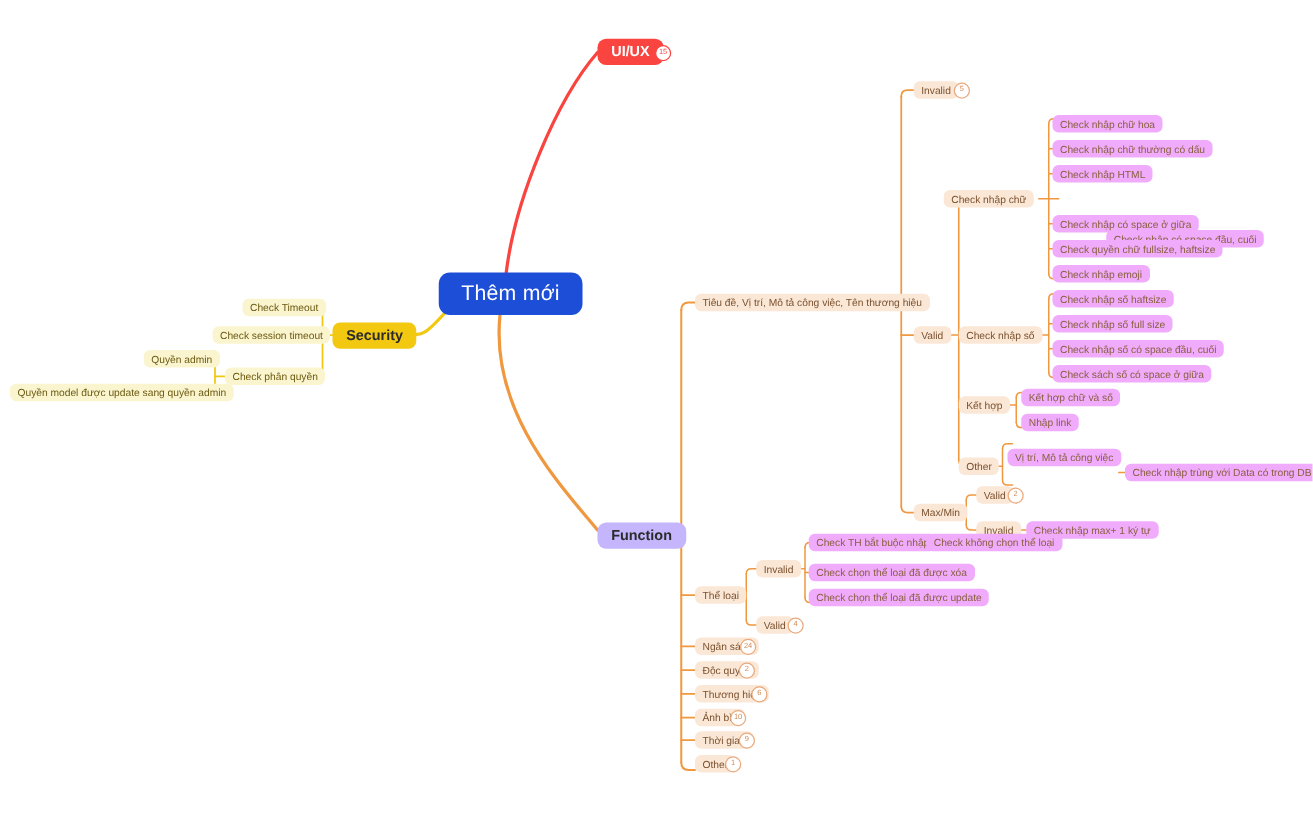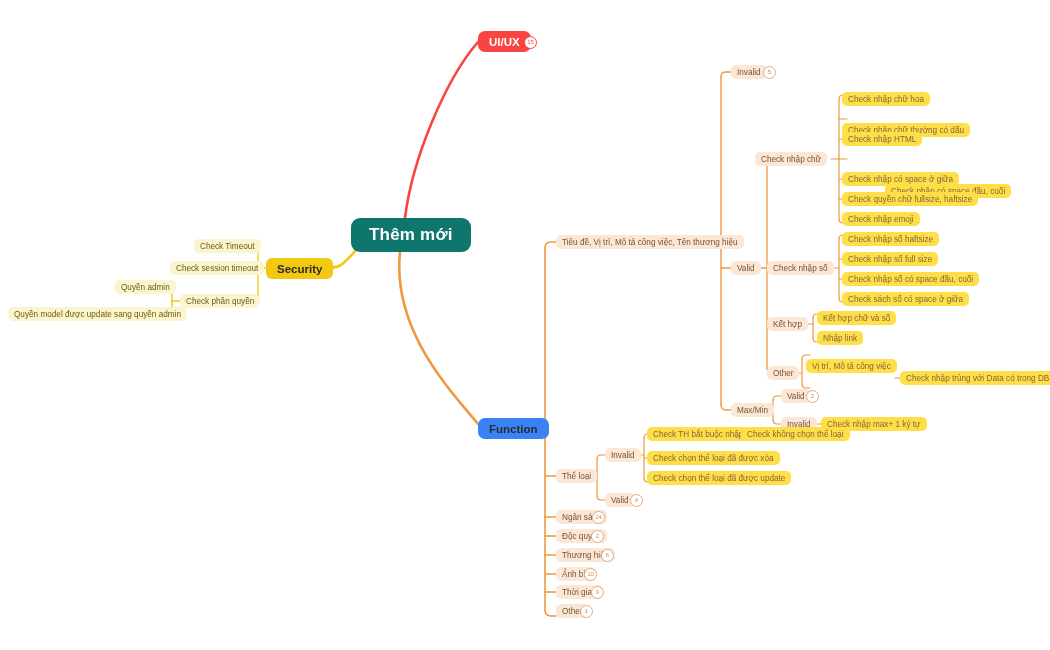--- a/index.html
+++ b/index.html
@@ -11,37 +11,37 @@
     position:relative;
   }
   #canvas{position:absolute;left:0;top:0;width:1050px;height:650px;}
   svg.links{position:absolute;left:0;top:0;width:1050px;height:650px;pointer-events:none;}
 
   .node{position:absolute;box-sizing:border-box;white-space:nowrap;
         display:flex;align-items:center;justify-content:center;}
 
   
   .root{
-    background:#0f766e;color:#ffffff;border-radius:9px;
-    font-size:17px;font-weight:700;letter-spacing:.2px;
+    background:#1d4ed8;color:#ffffff;border-radius:9px;
+    font-size:17px;font-weight:400;letter-spacing:.2px;
     padding:0 18px;height:34px;
   }
 
   
   .br-uiux{background:#f9443f;color:#ffffff;border-radius:7px;
     font-size:11.5px;font-weight:700;padding:0 11px;height:21px;}
-  .br-func{background:#3b82f6;color:#2b2b2b;border-radius:7px;
+  .br-func{background:#c4b5fd;color:#2b2b2b;border-radius:7px;
     font-size:11.5px;font-weight:700;padding:0 11px;height:21px;}
   .br-sec{background:#f2c811;color:#2b2b2b;border-radius:6px;
     font-size:11.5px;font-weight:700;padding:0 11px;height:21px;}
 
   
   .n-o{background:#fbe7d6;color:#7a5230;border-radius:5px;
     font-size:8.2px;padding:0 6px;height:14px;}
-  .n-o2{background:#fde047;color:#8a6040;border-radius:5px;
+  .n-o2{background:#f0abfc;color:#8a6040;border-radius:5px;
     font-size:8.2px;padding:0 6px;height:14px;}
   .n-y{background:#fbf5cf;color:#6b5a12;border-radius:5px;
     font-size:8.2px;padding:0 6px;height:14px;}
 
   
   .badge{position:absolute;width:11px;height:11px;border-radius:50%;
     border:1px solid #e9a97c;color:#d08a55;background:#ffffff;
     font-size:6px;line-height:9px;text-align:center;
     display:flex;align-items:center;justify-content:center;}
   .badge.red{border-color:#f9443f;color:#f9443f;}
@@ -190,21 +190,21 @@
   <div class="node n-o" style="left:731px;top:261px;">Valid</div>
 
   <div class="node n-o" style="left:731px;top:403px;">Max/Min</div>
 
   <div class="node n-o" style="left:755px;top:152px;">Check nhập chữ</div>
   <div class="node n-o" style="left:767px;top:261px;">Check nhập số</div>
   <div class="node n-o" style="left:767px;top:317px;">Kết hợp</div>
   <div class="node n-o" style="left:767px;top:366px;">Other</div>
 
   <div class="node n-o2" style="left:842px;top:92px;">Check nhập chữ hoa</div>
-  <div class="node n-o2" style="left:842px;top:112px;margin-top:11px;">Check nhập chữ thường có dấu</div>
+  <div class="node n-o2" style="left:842px;top:112px;">Check nhập chữ thường có dấu</div>
   <div class="node n-o2" style="left:842px;top:132px;">Check nhập HTML</div>
   <div class="node n-o2" style="left:885px;top:152px;margin-top:32px;">Check nhập có space đầu, cuối</div>
   <div class="node n-o2" style="left:842px;top:172px;">Check nhập có space ở giữa</div>
   <div class="node n-o2" style="left:842px;top:192px;">Check quyền chữ fullsize, haftsize</div>
   <div class="node n-o2" style="left:842px;top:212px;">Check nhập emoji</div>
 
   <div class="node n-o2" style="left:842px;top:232px;">Check nhập số haftsize</div>
   <div class="node n-o2" style="left:842px;top:252px;">Check nhập số full size</div>
   <div class="node n-o2" style="left:842px;top:272px;">Check nhập số có space đầu, cuối</div>
   <div class="node n-o2" style="left:842px;top:292px;">Check sách số có space ở giữa</div>

